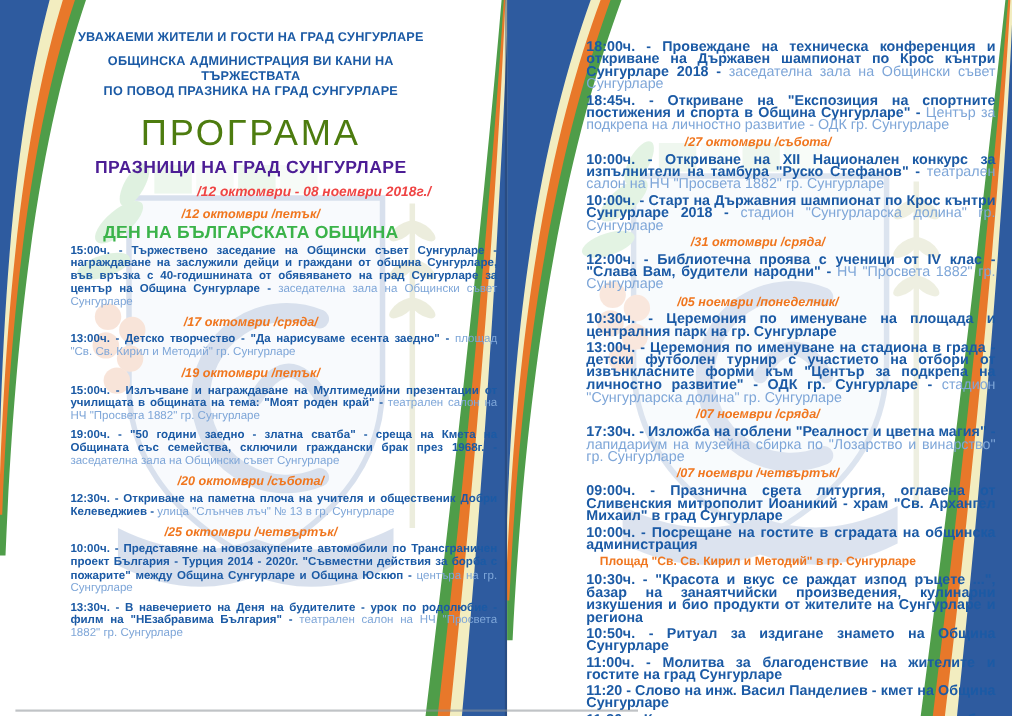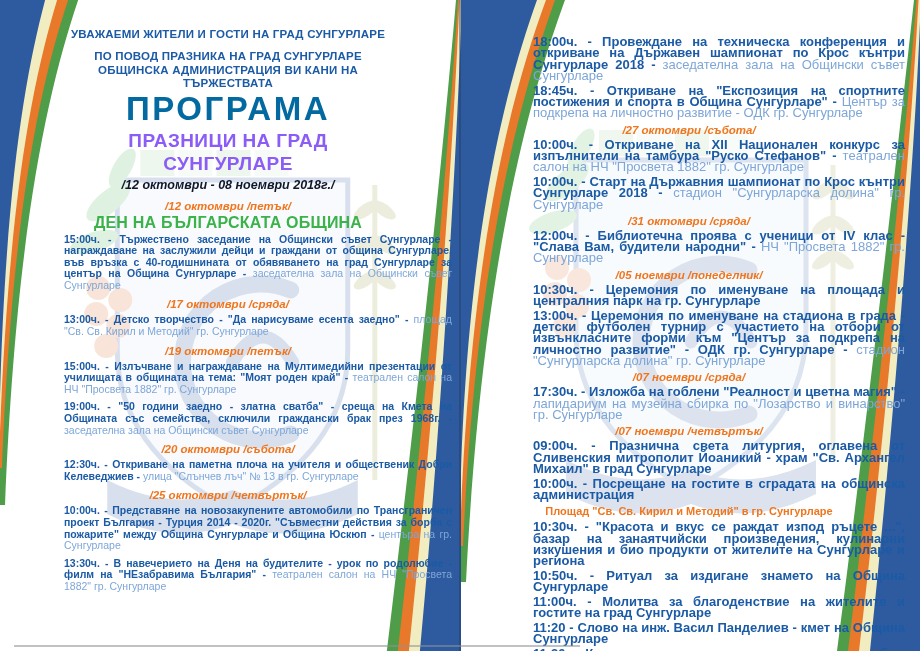--- a/index.html
+++ b/index.html
@@ -8,23 +8,23 @@
   .page{position:absolute;top:0;height:651px;overflow:hidden;background:#fff;}
   #pageL{left:0;width:461px;}
   #pageR{left:461px;width:459px;}
   svg.deco{position:absolute;left:0;top:0;z-index:2;}
   .content{position:absolute;z-index:3;}
   #contentL{left:64px;top:28px;width:388px;}
   #contentR{left:72px;top:36px;width:372px;}
   .center{text-align:center;margin-right:60px;}
   .greet{color:#1b5aa5;font-weight:bold;font-size:11.5px;line-height:13px;margin-bottom:9px;letter-spacing:.2px;}
   .invite{color:#1b5aa5;font-weight:bold;font-size:11.5px;line-height:13.5px;letter-spacing:.2px;}
-  .big-title{color:#0369a1;font-size:33px;line-height:36px;font-weight:bold;letter-spacing:2.5px;margin-top:0;}
-  .subtitle{color:#8b5cf6;font-size:19px;line-height:23px;font-weight:bold;margin-top:2px;letter-spacing:.4px;}
-  .range{color:#0f172a;font-style:italic;font-weight:bold;font-size:12.5px;line-height:15px;margin-top:3px;margin-bottom:2px;}
+  .big-title{color:#4d7c0f;font-size:33px;line-height:36px;font-weight:normal;letter-spacing:2.5px;margin-top:12px;}
+  .subtitle{color:#4c1d95;font-size:16px;line-height:23px;font-weight:bold;margin-top:2px;letter-spacing:.4px;}
+  .range{color:#ef4444;font-style:italic;font-weight:bold;font-size:12.5px;line-height:15px;margin-top:3px;margin-bottom:2px;text-align:right;}
   .dateh{color:#f0761e;font-weight:bold;font-style:italic;font-size:11.5px;line-height:13px;
          text-align:center;margin:7px 60px 3px 0;}
   #contentR .dateh{margin:5px 60px 2px 0;}
   .sech{color:#3bb34a;font-weight:bold;font-size:16px;line-height:14px;text-align:center;
         margin:1px 60px 4px 0;letter-spacing:.2px;}
   .placeh{color:#f0761e;font-weight:bold;font-size:11px;line-height:13px;text-align:center;margin:5px 60px 3px 0;}
   .ev{font-size:10.5px;line-height:11.6px;text-align:justify;margin:0 0 6px 0;color:#1b5aa5;font-weight:bold;}
   #contentR .ev{font-size:13px;line-height:11.3px;margin-bottom:3.5px;}
   .evl{color:#7ea6d8;font-weight:normal;}
   .footer{color:#1b5aa5;font-weight:bold;font-size:13.5px;text-align:center;margin:8px 60px 0 0;}
@@ -73,22 +73,22 @@
     <g>
       <path d="M460,651 L386,651 C413,428 440,178 455,0 L460,0 Z" fill="#4f9d49"></path>
       <path d="M460,651 L397,651 C421,438 445,188 457,0 L460,0 Z" fill="#e8782a"></path>
       <path d="M460,651 L408,651 C429,448 450,198 458.5,0 L460,0 Z" fill="#f2edc0"></path>
       <path d="M460,651 L419,651 C437,458 453,208 460,30 L460,0 Z" fill="#2e5b9f"></path>
     </g>
   </svg>
 
   <div class="content" id="contentL">
     <div class="greet center">УВАЖАЕМИ ЖИТЕЛИ И ГОСТИ НА ГРАД СУНГУРЛАРЕ</div>
+    <div class="invite center">ОБЩИНСКА АДМИНИСТРАЦИЯ ВИ КАНИ НА ТЪРЖЕСТВАТА</div>
     <div class="invite center">ПО ПОВОД ПРАЗНИКА НА ГРАД СУНГУРЛАРЕ</div>
-    <div class="invite center">ОБЩИНСКА АДМИНИСТРАЦИЯ ВИ КАНИ НА ТЪРЖЕСТВАТА</div>
     <div class="big-title center">ПРОГРАМА</div>
     <div class="subtitle center">ПРАЗНИЦИ НА ГРАД СУНГУРЛАРЕ</div>
     <div class="range center">/12 октомври - 08 ноември 2018г./</div>
     <div id="scheduleL">
         <div class="dateh">/12 октомври /петък/</div>
         <div class="sech">ДЕН НА БЪЛГАРСКАТА ОБЩИНА</div>
         <div class="ev"><span>15:00ч. - Тържествено заседание на Общински съвет Сунгурларе - награждаване на заслужили дейци и граждани от община Сунгурларе, във връзка с 40-годишнината от обявяването на град Сунгурларе за център на Община Сунгурларе -</span> <span class="evl">заседателна зала на Общински съвет Сунгурларе</span></div>
         <div class="dateh">/17 октомври /сряда/</div>
         <div class="ev"><span>13:00ч. - Детско творчество - "Да нарисуваме есента заедно" -</span> <span class="evl">площад "Св. Св. Кирил и Методий" гр. Сунгурларе</span></div>
         <div class="dateh">/19 октомври /петък/</div>

